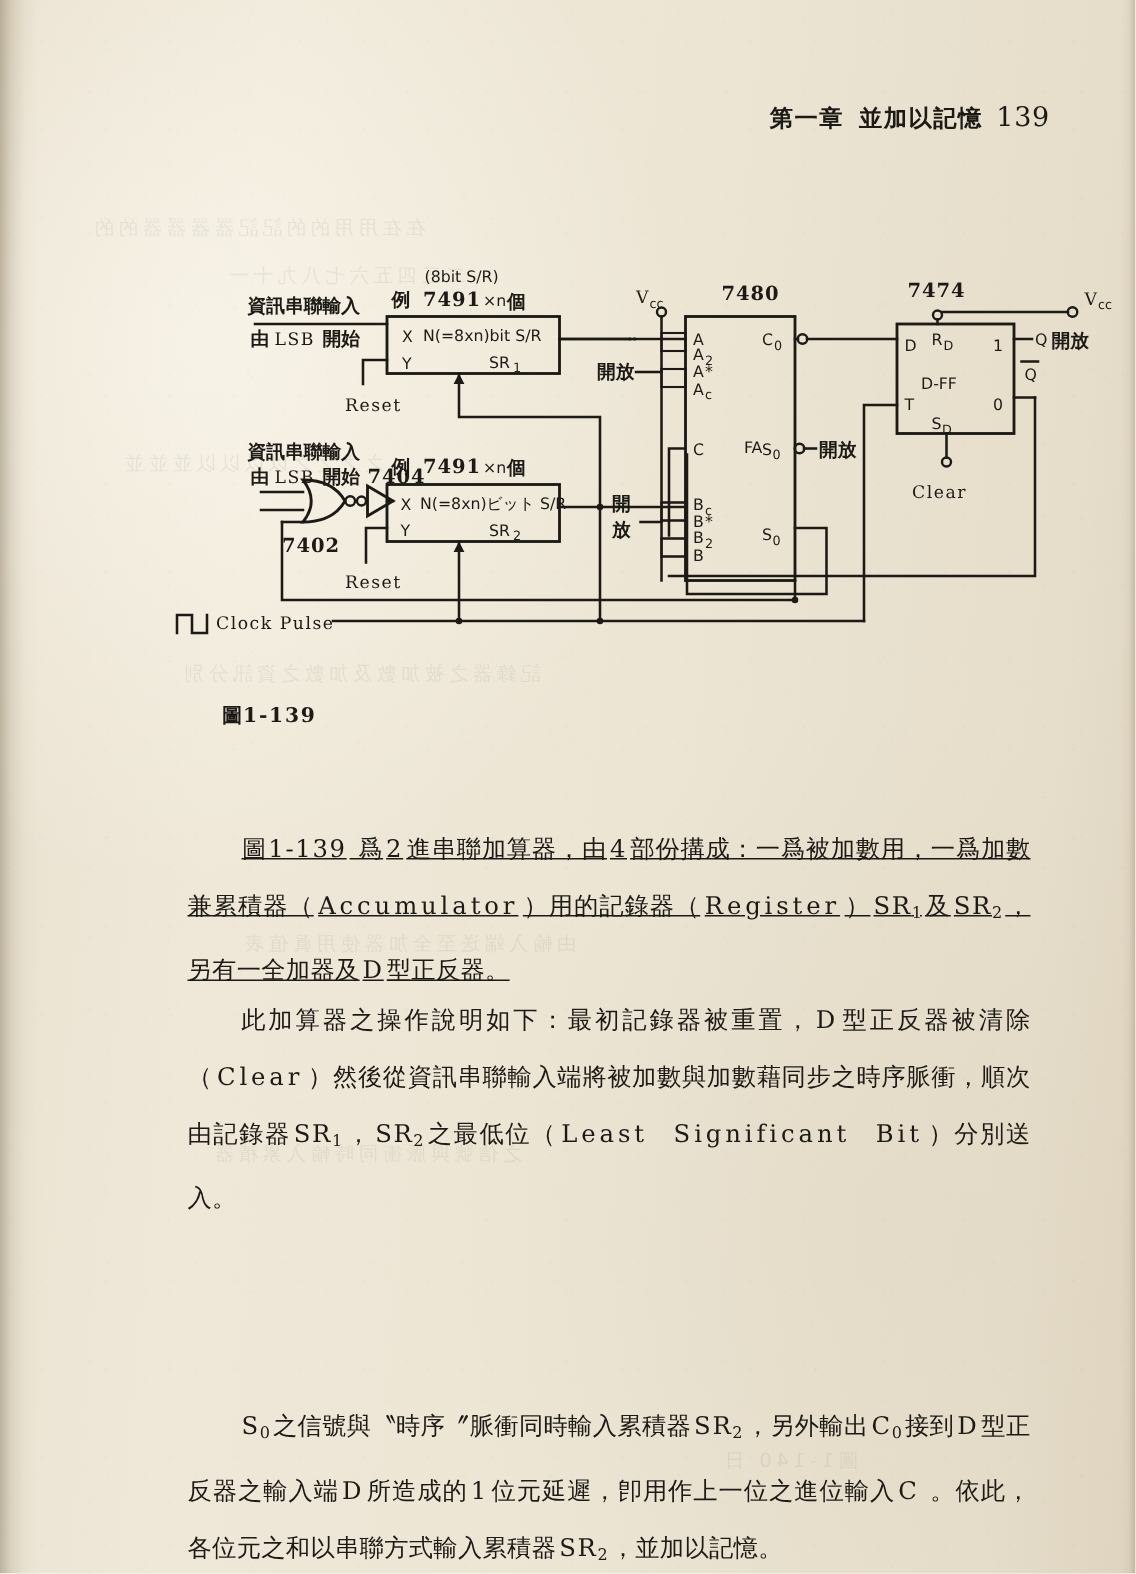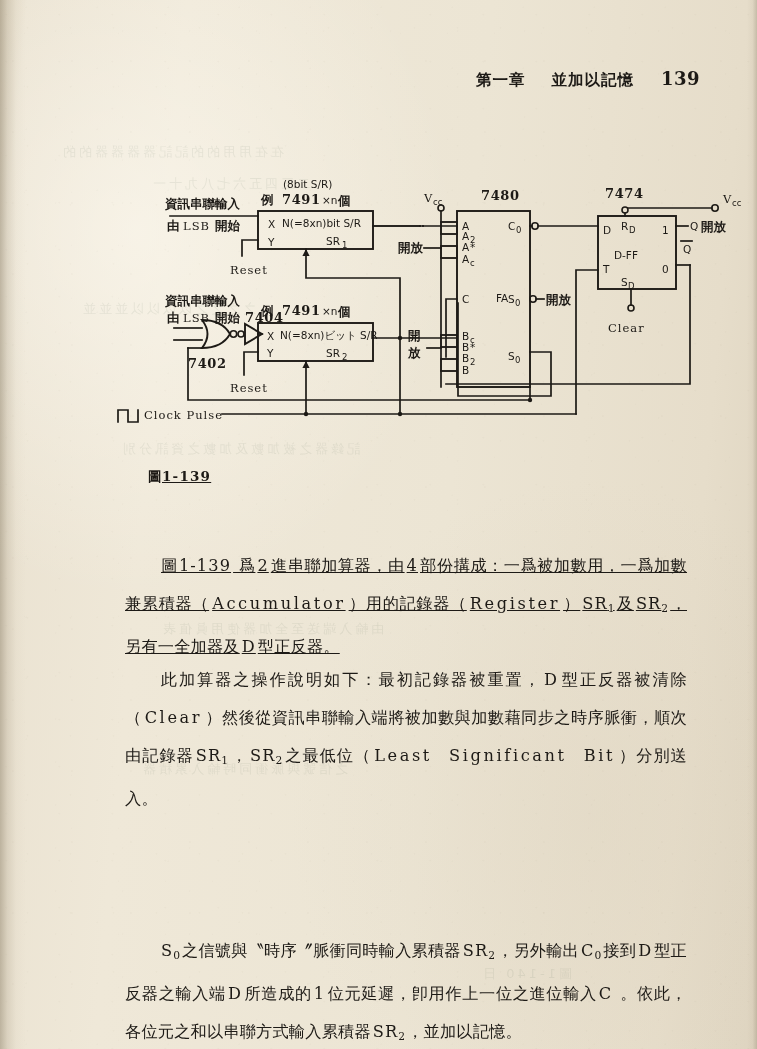--- a/index.html
+++ b/index.html
@@ -87,26 +87,26 @@
     left: 0;
     width: 700px;
     text-align: right;
     font-size: 15.5px;
     letter-spacing: 1px;
     font-family: "DejaVu Sans", sans-serif;
     font-weight: 600;
   }
   #header .pageno {
     font-size: 18px;
-    font-weight: 700;
-    margin-left: 27px;
+    font-weight: 400;
+    margin-left: 9px;
     letter-spacing: 0.5px;
     font-family: "DejaVu Serif", serif;
   }
-  #header .chap { margin-right: 26px; }
+  #header .chap { margin-right: 10px; }
 
   
   #figure {
     position: absolute;
     left: 110px;
     top: 160px;
     width: 647px;
     height: 272px;
     z-index: 12;
   }
@@ -117,21 +117,20 @@
     left: 148px;
     font-size: 13.5px;
     font-weight: 700;
     letter-spacing: 0.5px;
     font-family: "DejaVu Sans", sans-serif;
   }
   #figcaption .num {
     font-family: "DejaVu Serif", serif;
     font-weight: 600;
     letter-spacing: 1.2px;
-    text-decoration: underline;
   }
 
   
   .para {
     position: absolute;
     left: 125px;
     width: 562px;
     z-index: 12;
     color: #1d1a16;
     font-size: 16.2px;

